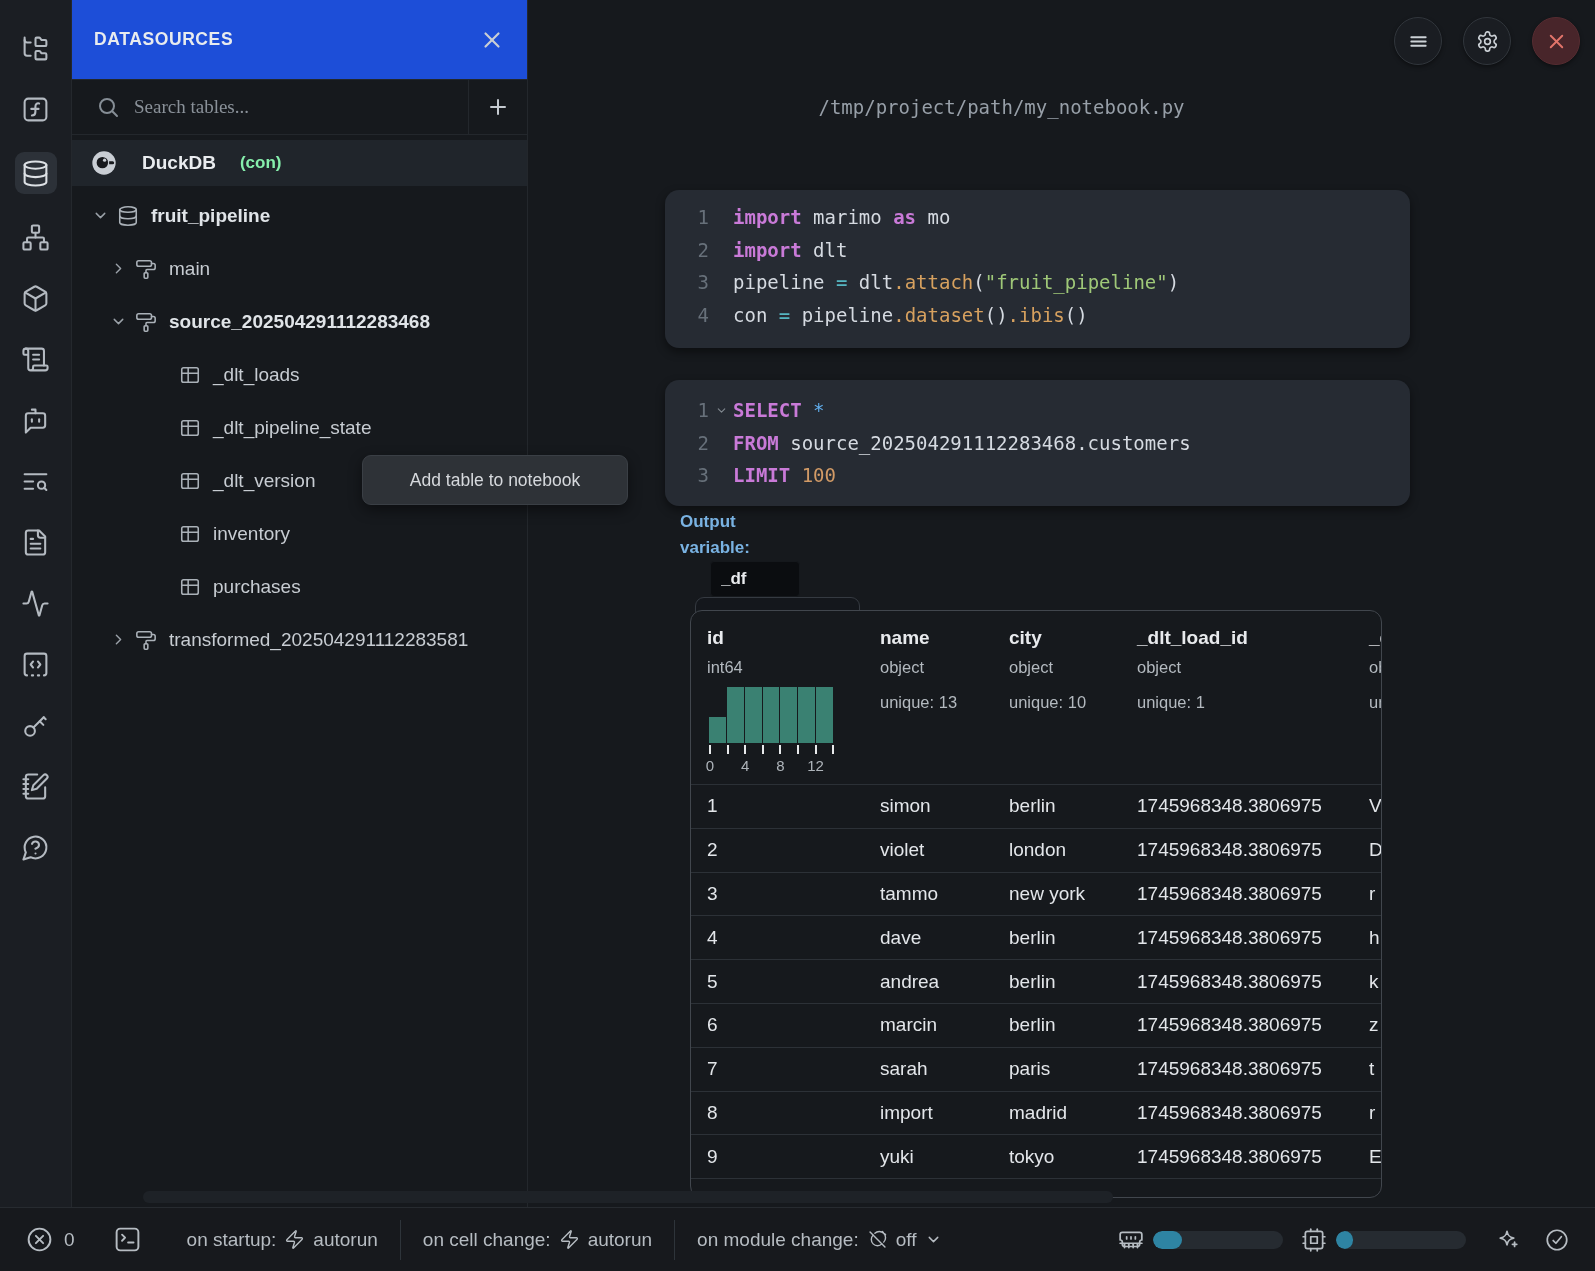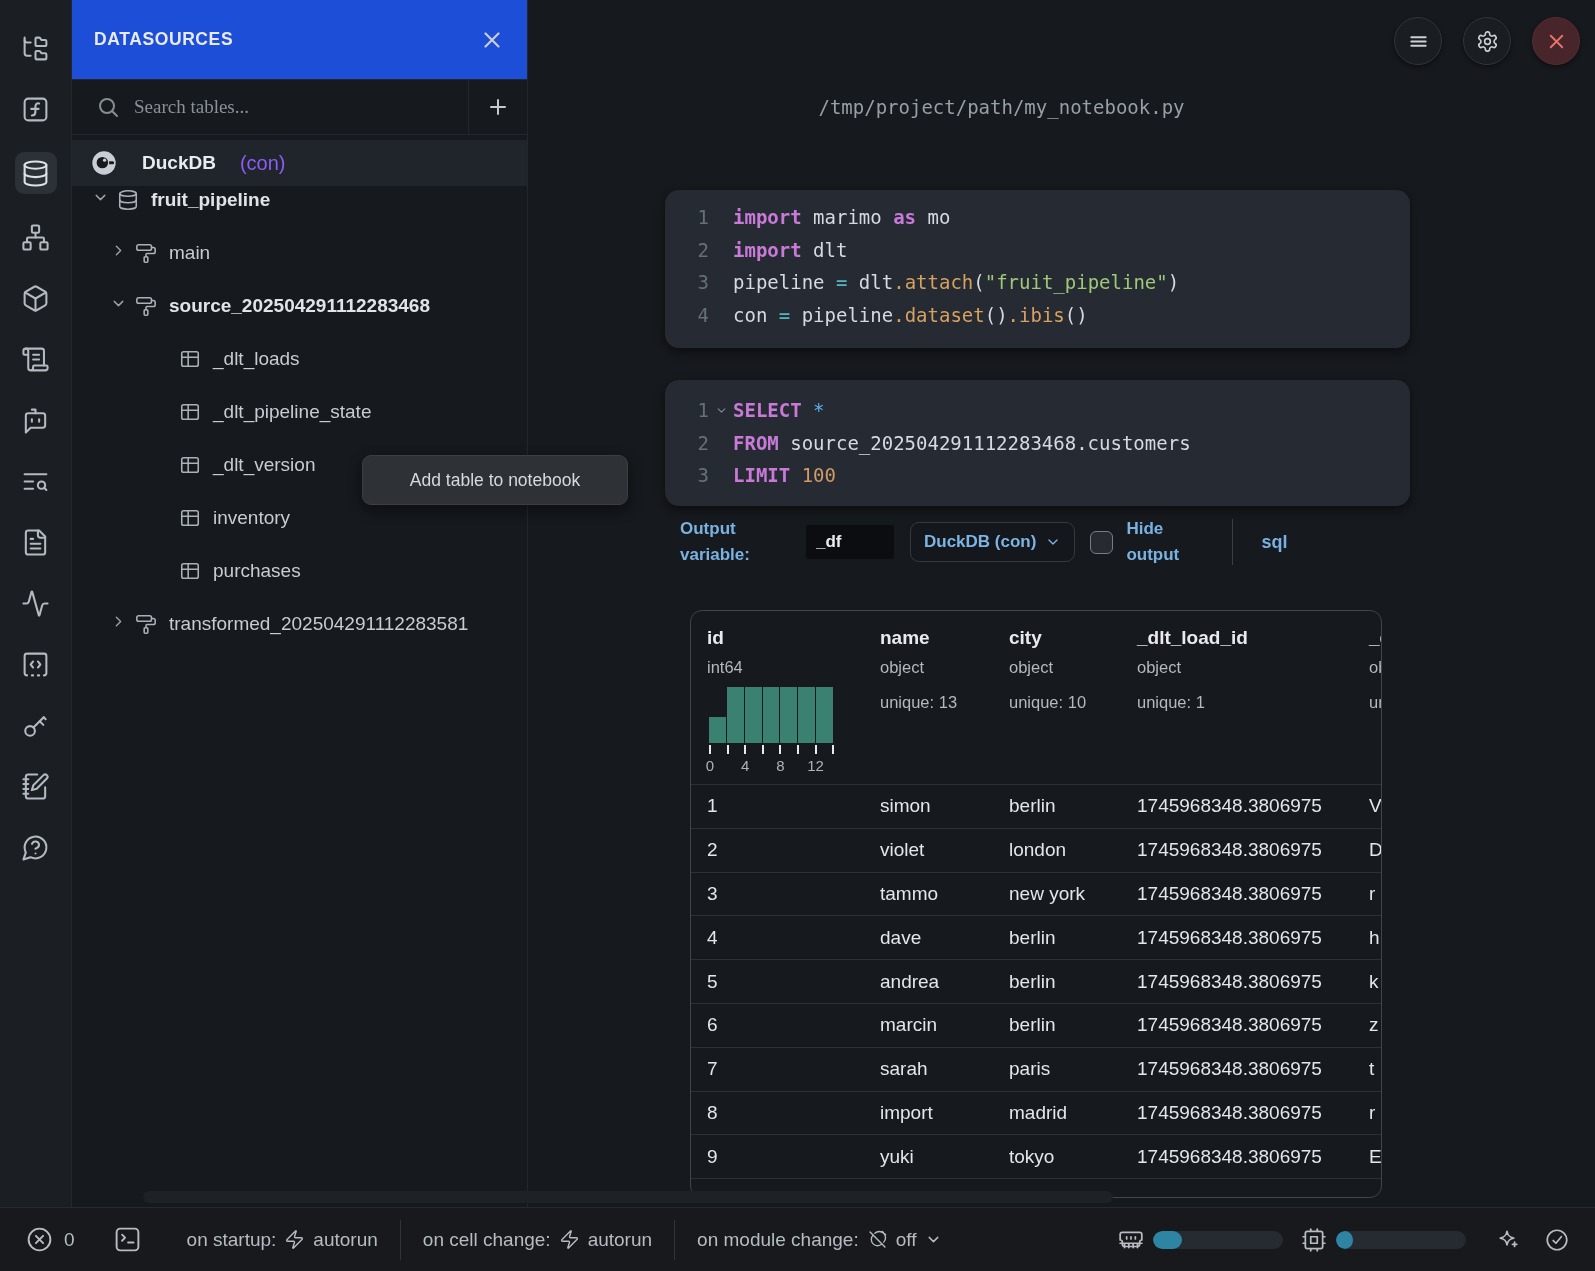--- a/index.html
+++ b/index.html
@@ -33,23 +33,23 @@
   .search-row { height:55px; border-bottom:1px solid #23272c; display:flex; align-items:center; }
   .search-icon { width:24px; height:24px; color:#868e96; margin-left:24px; flex:none; }
   .search-input { flex:1; background:transparent; border:none; outline:none; color:#d5dae1; font-size:19px; padding:0 12px 0 14px; font-family:Liberation Serif, serif; }
   .search-input::placeholder { color:#8a9199; }
   .search-divider { width:1px; height:100%; background:#23272c; }
   .add-conn { width:58px; height:100%; display:flex; align-items:center; justify-content:center; color:#c5cad0; background:none; border:none; cursor:pointer; }
   .add-conn .icn { width:24px; height:24px; }
   .conn-row { height:46px; margin-top:5px; background:#20252b; display:flex; align-items:center; padding:0 18px; gap:24px; }
   .duck { width:28px; height:28px; flex:none; }
   .conn-name { font-size:19px; font-weight:bold; color:#e9ecef; }
-  .conn-alias { font-size:20px; font-weight:normal; color:#8b5cf6; }
+  .conn-alias { font-size:17px; font-weight:bold; color:#86efac; }
   .tree { position:absolute; left:0; right:0; top:189px; }
-  .tree-row { height:53px; display:flex; align-items:flex-start; cursor:pointer; color:#c7ccd2; }
+  .tree-row { height:53px; display:flex; align-items:center; cursor:pointer; color:#c7ccd2; }
   .tree-row .chev { width:17px; height:17px; color:#9aa1a8; flex:none; margin-right:8px; }
   .tree-row .chev-spacer { width:25px; flex:none; }
   .tree-row .node-icon { width:22px; height:22px; color:#aab1b8; flex:none; margin-right:12px; }
   .tree-row .lbl { font-size:19px; white-space:nowrap; }
   .tree-row.bold .lbl { font-weight:bold; color:#e0e4e8; }
   .tree-row.ind0 { padding-left:20px; }
   .tree-row.ind1 { padding-left:38px; }
   .tree-row.ind2 { padding-left:82px; }
   .tree-row.sel { background:#2d5e6d; color:#d9edf7; }
   .tree-row.sel .lbl { color:#d9edf7; }
@@ -84,21 +84,21 @@
   .code-line .fold .icn { width:13px; height:13px; }
   .tk-kw { color:#c97ad8; font-weight:bold; }
   .tk-pl { color:#d5dae1; }
   .tk-op { color:#56b6c2; }
   .tk-fn { color:#d7a15f; }
   .tk-str { color:#9fc878; }
   .tk-num { color:#d19a66; }
   .tk-star { color:#61afef; }
 
   .output-row { position:absolute; left:665px; top:509px; width:745px; height:66px;
-    display:flex; align-items:center; padding-left:15px; }
+    display:flex; align-items:flex-start; padding-left:15px;flex-direction:column; }
   .out-label { width:95px; font-size:17px; font-weight:bold; color:#79b2e2; line-height:26px; flex:none; }
   .var-input { width:90px; height:36px; margin-left:30px; background:#0b0d10; border:1px solid #15181c;
     border-radius:4px; color:#e9ebee; font-weight:bold; font-size:17px; padding:0 10px;
     font-family:inherit; outline:none; flex:none; }
   .engine-select { height:40px; margin-left:15px; padding:0 13px; background:#14171c; border:1px solid #353a41;
     border-radius:9px; display:flex; align-items:center; gap:9px; color:#7db4e2; font-size:17px; font-weight:bold;
     cursor:pointer; flex:none; }
   .engine-select .icn { width:16px; height:16px; }
   .hide-checkbox { width:23px; height:23px; margin-left:15px; border:1.6px solid #767d85; border-radius:6px;
     background:#272b31; cursor:pointer; flex:none; }

